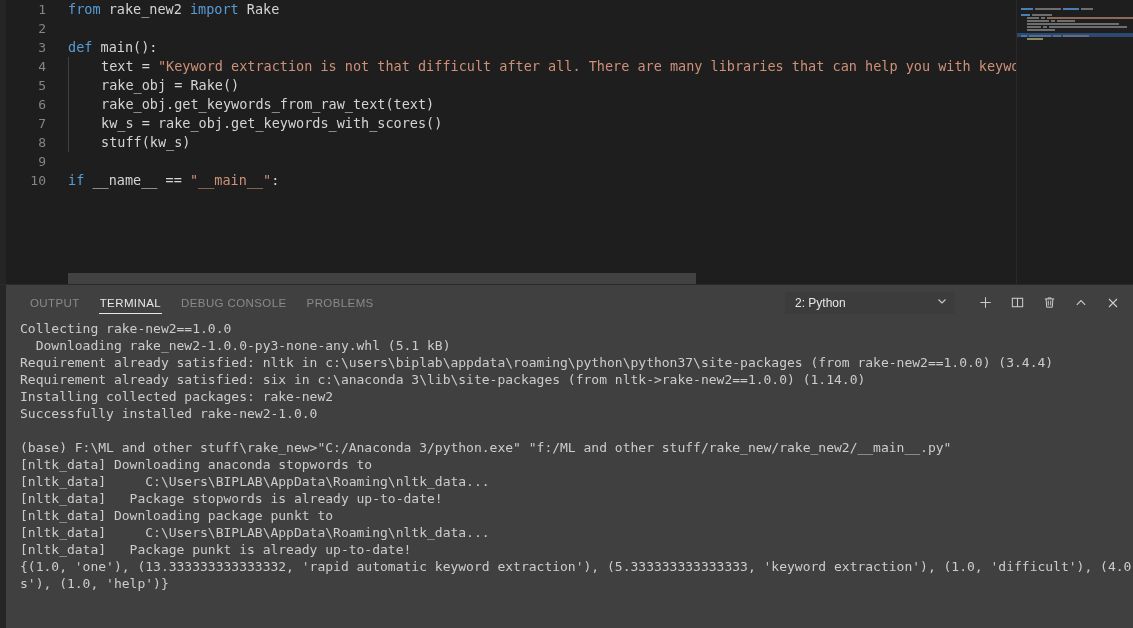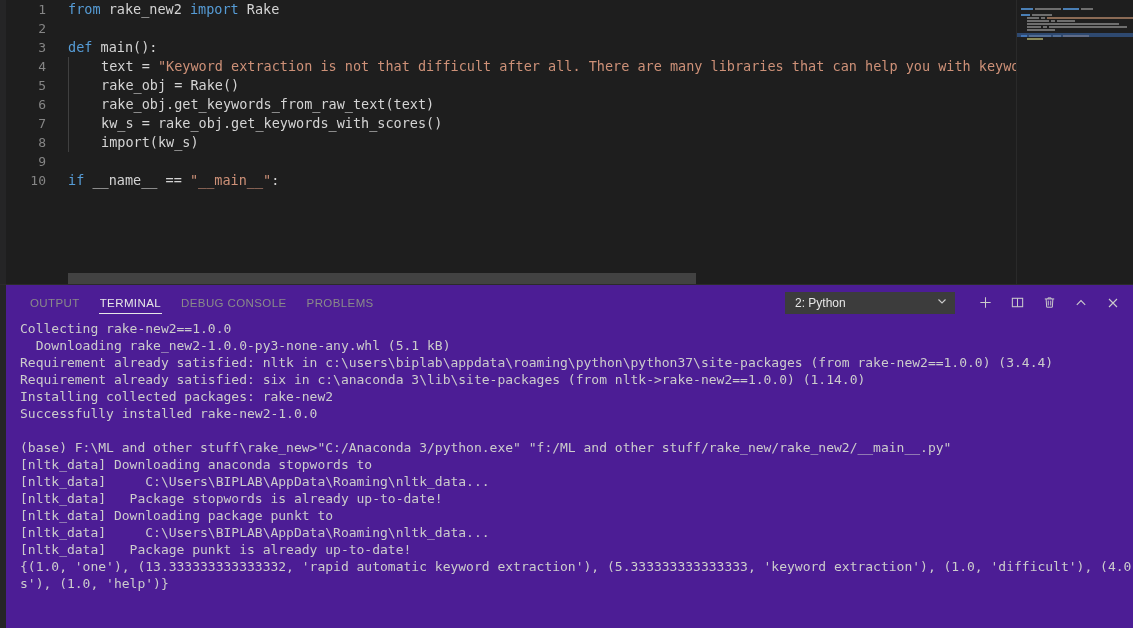--- a/index.html
+++ b/index.html
@@ -136,21 +136,21 @@
     left: 0; top: 284px;
     width: 1133px; height: 1px;
     background: #2b2b2b;
   }
 
   
   #panel {
     position: absolute;
     left: 0; top: 285px;
     width: 1133px; height: 343px;
-    background: #4c1d95;
+    background: #404040;
   }
   #panel-edge {
     position: absolute; left: 0; top: 0;
     width: 6px; height: 343px;
     background: #252526;
   }
   #panel-header {
     position: absolute;
     left: 6px; top: 0;
     width: 1127px; height: 35px;
@@ -284,21 +284,21 @@
 
       <div class="code-line">
         <span class="ln">7</span>
         <span class="indent-guide" style="left:62px"></span>
         <span class="code-text" style="left:95px">kw_s = rake_obj.get_keywords_with_scores()</span>
       </div>
 
       <div class="code-line">
         <span class="ln">8</span>
         <span class="indent-guide" style="left:62px"></span>
-        <span class="code-text" style="left:95px">import(kw_s)</span>
+        <span class="code-text" style="left:95px">stuff(kw_s)</span>
       </div>
 
       <div class="code-line">
         <span class="ln">9</span>
         <span class="code-text"></span>
       </div>
 
       <div class="code-line">
         <span class="ln">10</span>
         <span class="code-text"><span class="kw">if</span><span class="plain"> __name__ </span><span class="op">== </span><span class="str">"__main__"</span><span class="plain">:</span></span>

